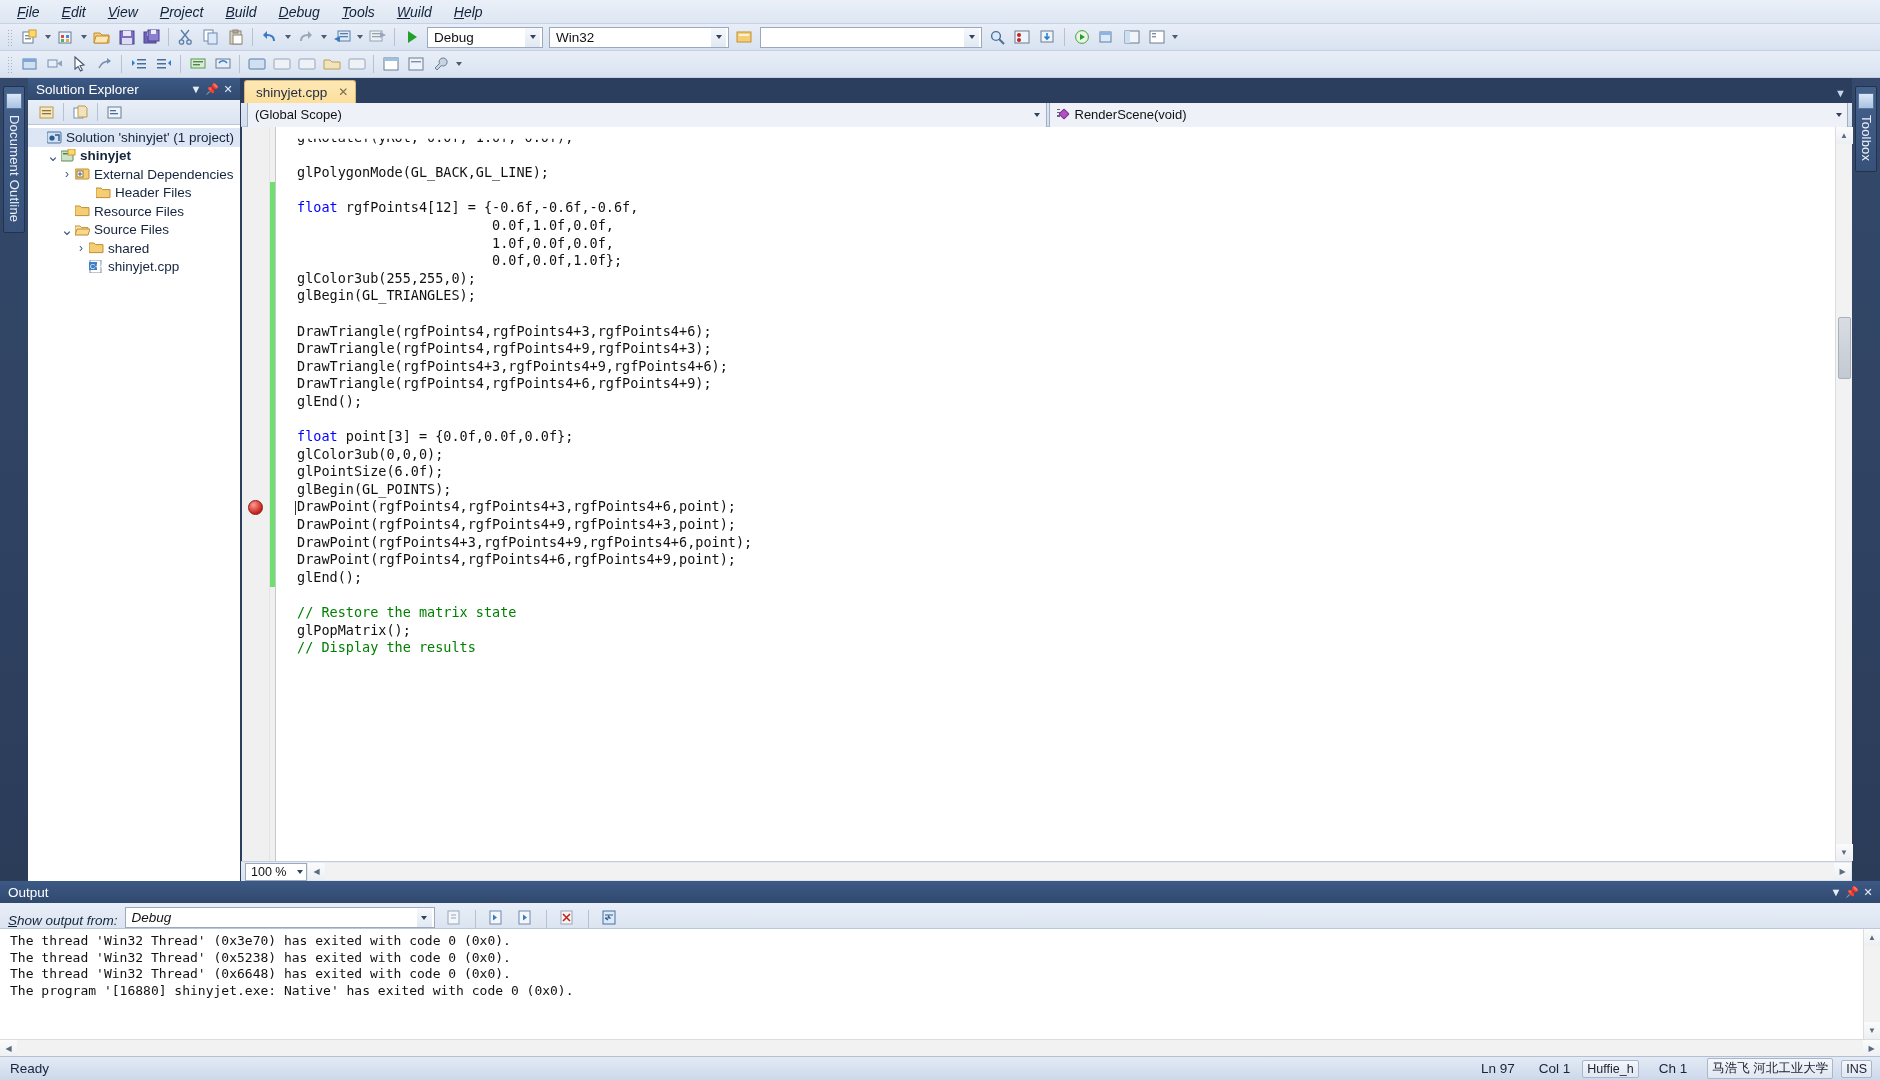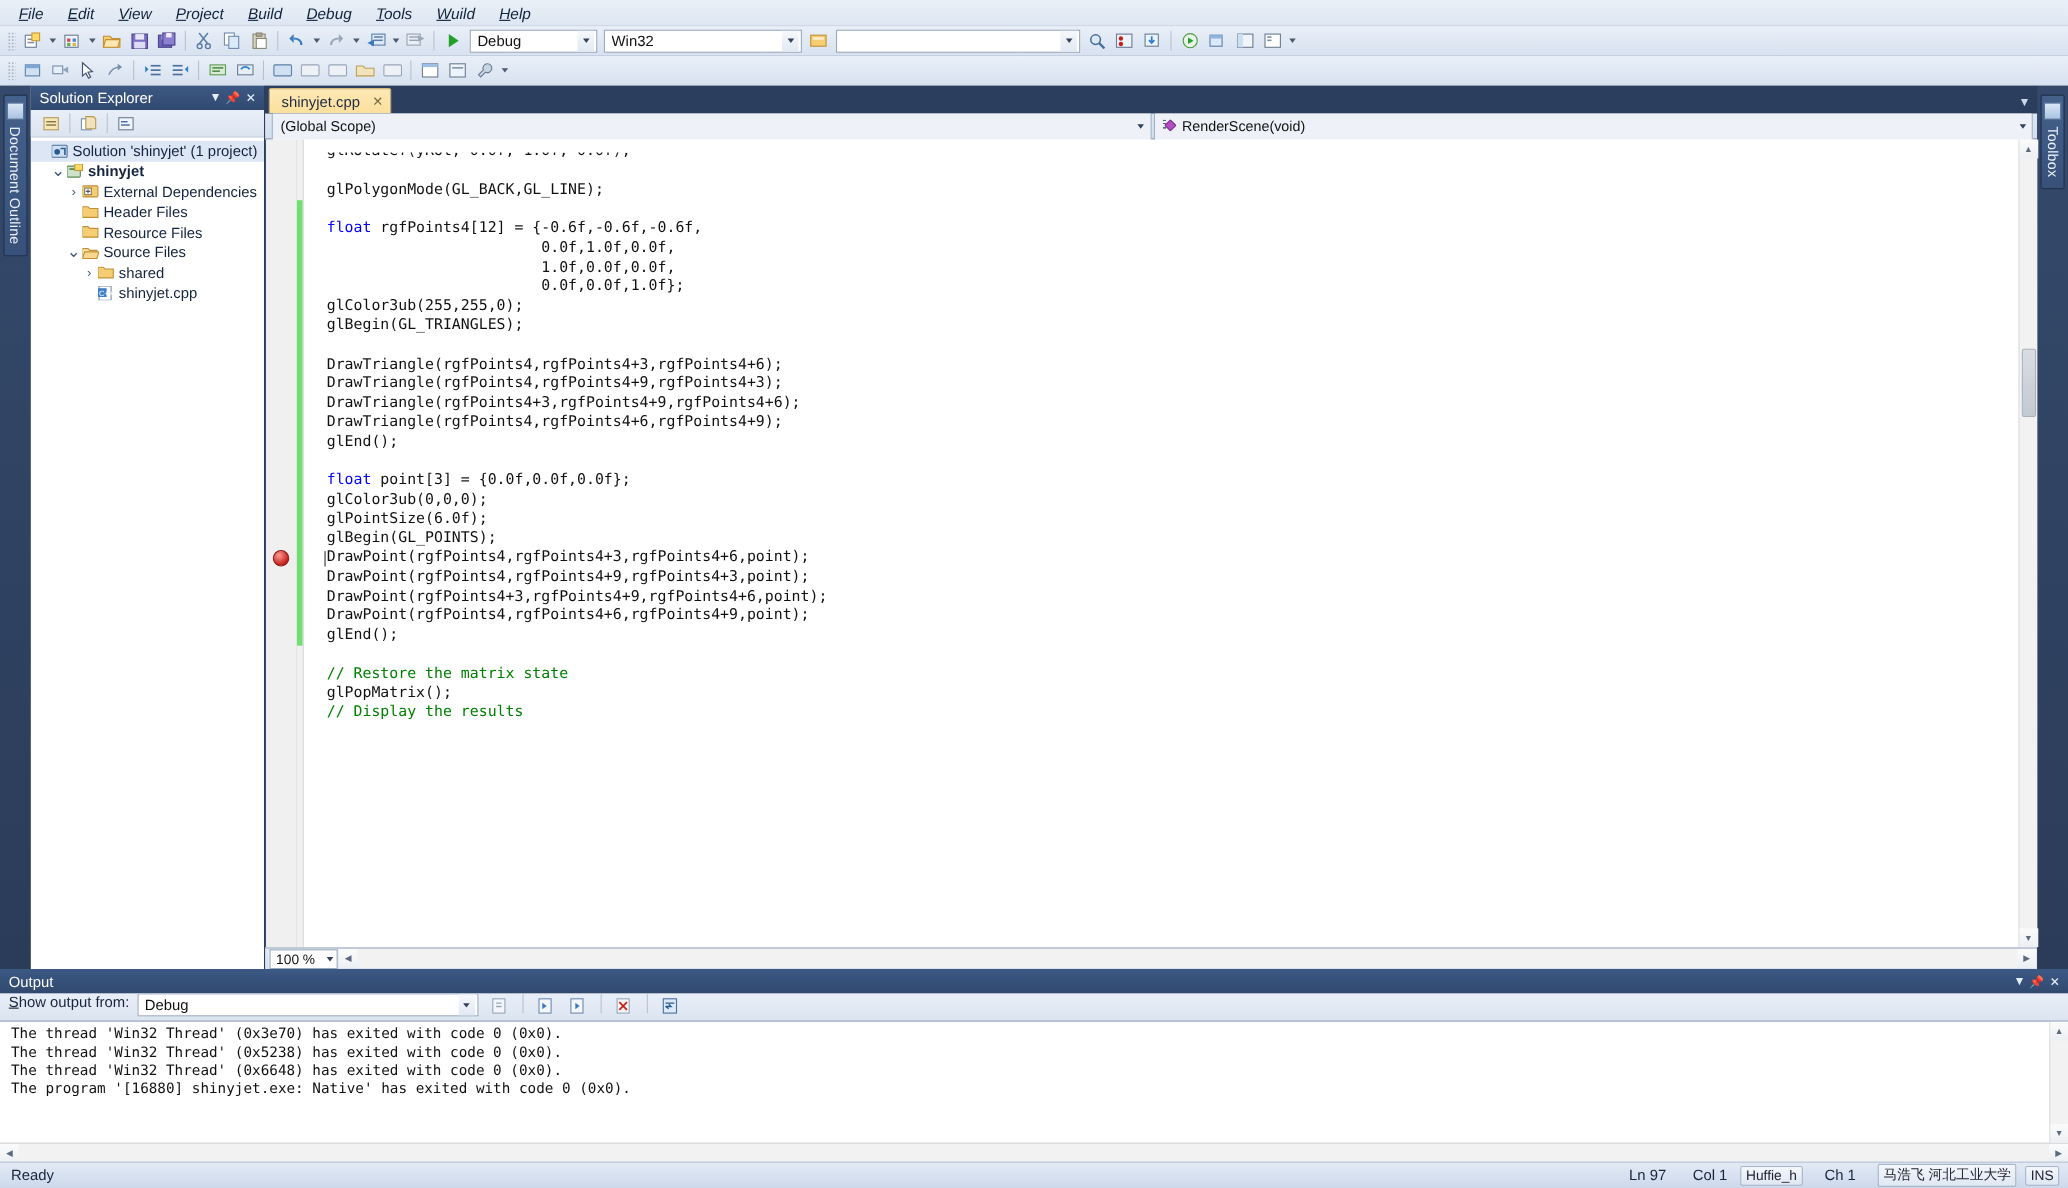--- a/index.html
+++ b/index.html
@@ -149,22 +149,22 @@
      flex-direction:column; align-items:center; padding-top:8px; flex:none; }
 
   
   .output { height:175px; flex:none; display:flex; flex-direction:column;
      background:#2c3e5d; padding:0 0 0 0; }
   .out-head { height:22px; display:flex; align-items:center; padding:0 4px 0 8px;
      background:linear-gradient(#3c5985,#31496e); color:#fff; font-size:13.5px; }
   .out-head .otitle { flex:1; }
   .out-head .obtn { width:16px; height:17px; display:flex; align-items:center; justify-content:center;
      color:#e6eef9; font-size:11px; }
-  .out-tools { height:26px; display:flex; align-items:flex-start; padding-left:8px; gap:4px;
-     background:linear-gradient(#e9eff8,#dbe4f0); border-bottom:1px solid #bcc8da; }
+  .out-tools { height:26px; display:flex; align-items:flex-end; padding-left:8px; gap:4px;
+     background:linear-gradient(#e9eff8,#dbe4f0); border-bottom:1px solid #bcc8da;font-style:italic; }
   .out-tools .lbl { font-size:13.5px; color:#16243c; }
   .out-body { flex:1; background:#fff; display:flex; min-height:0; }
   .out-text { flex:1; padding:4px 0 0 10px; font-family:"DejaVu Sans Mono","Liberation Mono",monospace;
      font-size:13px; line-height:16.5px; color:#111; white-space:pre; overflow:hidden; }
   .out-hscroll { height:17px; display:flex; align-items:center; background:#f2f2f2;
      border-top:1px solid #dcdcdc; }
 
   
   .status { height:24px; flex:none; display:flex; align-items:center;
      background:linear-gradient(#e3eaf5,#ccd8ea); border-top:1px solid #b3c0d4; font-size:13.5px; color:#16243c; }
@@ -530,21 +530,21 @@
             <span class="texp" style="font-size: 12px;">›</span>
             <span class="tico">
               <svg width="15" height="12">
                 <rect x="0" y="1" width="14" height="10" rx="1" fill="#f5cd74" stroke="#c28f33"></rect>
                 <rect x="2" y="3" width="6" height="6" fill="#fff" stroke="#8a7a55"></rect>
                 <path d="M3 6h4M5 4v4" stroke="#556" stroke-width="1"></path>
               </svg>
             </span>
             <span class="tlabel">External Dependencies</span>
           </div>
-          <div class="trow" style="padding-left: 32px;">
+          <div class="trow" style="padding-left: 32px; margin-left: 21px;">
             <span class="texp"></span>
             <span class="tico">
               <svg width="15" height="12">
                 <path d="M0 1h5l1.6 1.6H14v8H0z" fill="#f5cd74" stroke="#c28f33"></path>
               </svg>
             </span>
             <span class="tlabel">Header Files</span>
           </div>
           <div class="trow" style="padding-left: 32px;">
             <span class="texp"></span>

